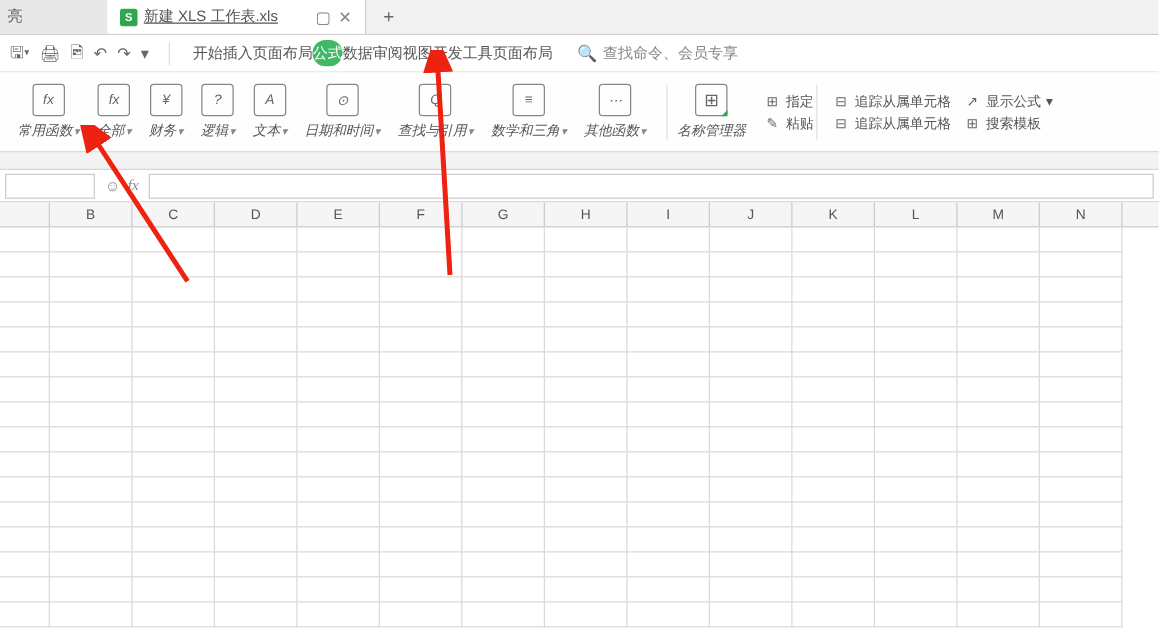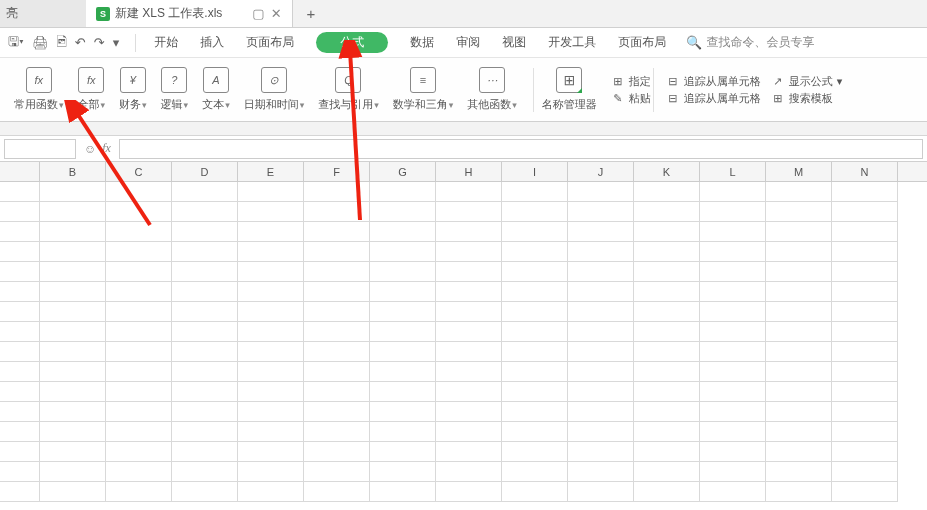--- a/index.html
+++ b/index.html
@@ -3,39 +3,39 @@
   <meta charset="utf-8">
   <style>
     * { box-sizing: border-box; margin: 0; padding: 0; font-family: "Microsoft YaHei", sans-serif; }
     body { width: 927px; height: 510px; background: #fff; overflow: hidden; position: relative; }
     
     
     .tab-bar { height: 28px; background: #f2f2f2; border-bottom: 1px solid #d0d0d0; display: flex; align-items: center; }
     .tab-left { width: 86px; height: 100%; background: #e8e8e8; display: flex; align-items: center; padding-left: 6px; font-size: 12px; color: #555; }
     .tab-active { height: 100%; background: #fff; display: flex; align-items: center; padding: 0 10px; font-size: 12px; border-right: 1px solid #d0d0d0; }
     .tab-icon { width: 14px; height: 14px; background: #2fa74e; border-radius: 2px; display: inline-flex; align-items: center; justify-content: center; color: #fff; font-size: 9px; font-weight: bold; margin-right: 5px; }
-    .tab-title { color: #555; }
+    .tab-title { color: #555; text-decoration: underline; }
     .tab-close-area { display: flex; align-items: center; margin-left: 30px; gap: 6px; color: #888; font-size: 13px; }
     .tab-add { padding: 0 14px; color: #666; font-size: 15px; }
     
     
     .toolbar-row { height: 30px; display: flex; align-items: center; border-bottom: 1px solid #e5e5e5; }
     .tb-icons-left { display: flex; align-items: center; gap: 8px; padding: 0 8px; color: #666; font-size: 13px; }
     .tb-sep { width: 1px; height: 18px; background: #ddd; margin: 0 8px; }
-    .menu-list { display: flex; align-items: center; gap: 22px; padding-left: 10px; font-size: 12px; }
+    .menu-list { display: flex; align-items: center; padding-left: 10px; font-size: 12px; }
     .menu-item { color: #555; cursor: pointer; }
-    .menu-item.active-pill { background: #40b865; color: #fff; padding: 2px 24px; border-radius: 11px; }
+    .menu-item.active-pill { background: #40b865; color: #fff; padding: 2px 0; border-radius: 11px; }
     .search-box { display: flex; align-items: center; margin-left: 20px; font-size: 12px; color: #888; }
     .search-glyph { margin-right: 4px; font-size: 13px; }
     
     
     .ribbon { height: 64px; display: flex; align-items: center; padding-left: 14px; border-bottom: 1px solid #d0d0d0; background: #fefefe; }
     .rb-group { display: flex; flex-direction: column; align-items: center; justify-content: center; margin-right: 14px; cursor: pointer; }
     .rb-icon { width: 26px; height: 26px; border: 1px solid #888; border-radius: 3px; display: flex; align-items: center; justify-content: center; font-size: 11px; color: #666; margin-bottom: 4px; font-style: italic; }
-    .rb-label { font-size: 11px; color: #555; white-space: nowrap; }
+    .rb-label { font-size: 11px; color: #555; white-space: nowrap; font-style: italic; }
     .rb-label .dd { color: #888; font-size: 9px; margin-left: 1px; }
     .rb-sep { width: 1px; height: 44px; background: #e0e0e0; margin: 0 8px 0 2px; }
     .rb-right { display: flex; flex-direction: column; gap: 2px; font-size: 11px; color: #555; margin-left: 4px; }
     .rb-right-row { display: flex; align-items: center; gap: 4px; cursor: pointer; }
     .rb-right-icon { width: 14px; height: 14px; display: inline-flex; align-items: center; justify-content: center; color: #666; font-size: 11px; }
     .rb-name-mgr { display: flex; flex-direction: column; align-items: center; margin-right: 10px; }
     .rb-name-icon { width: 26px; height: 26px; border: 1px solid #888; border-radius: 3px; display: flex; align-items: center; justify-content: center; font-size: 14px; color: #666; margin-bottom: 4px; position: relative; }
     .rb-name-icon::after { content: ""; position: absolute; bottom: -1px; right: -1px; width: 0; height: 0; border-left: 5px solid transparent; border-bottom: 5px solid #2fa74e; }
     
     

